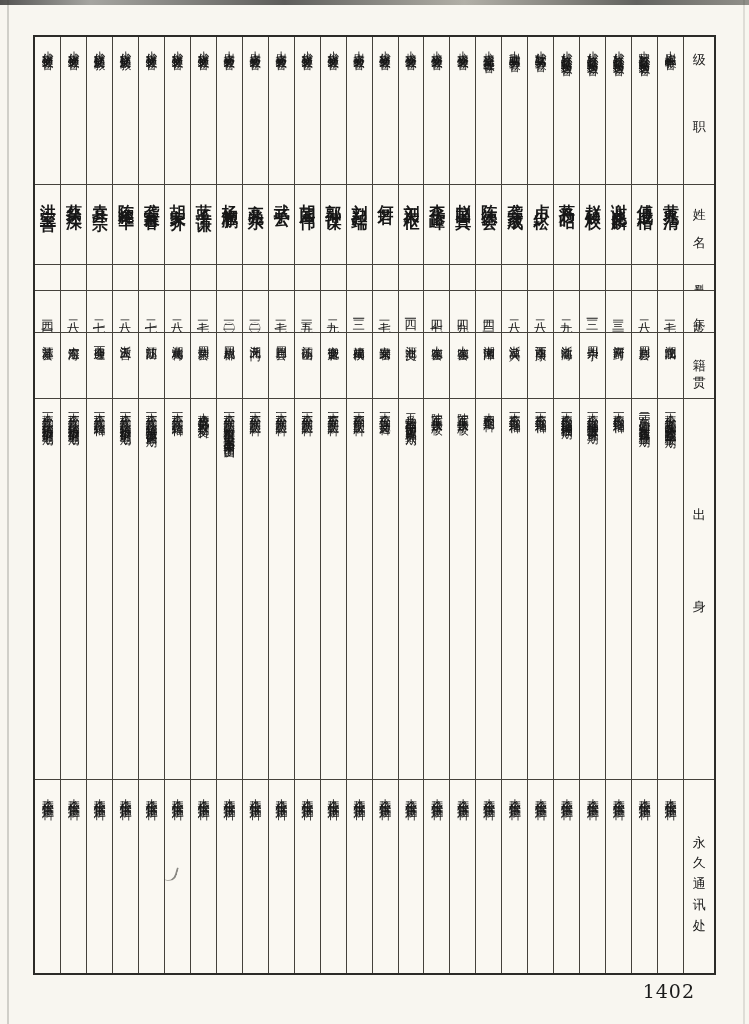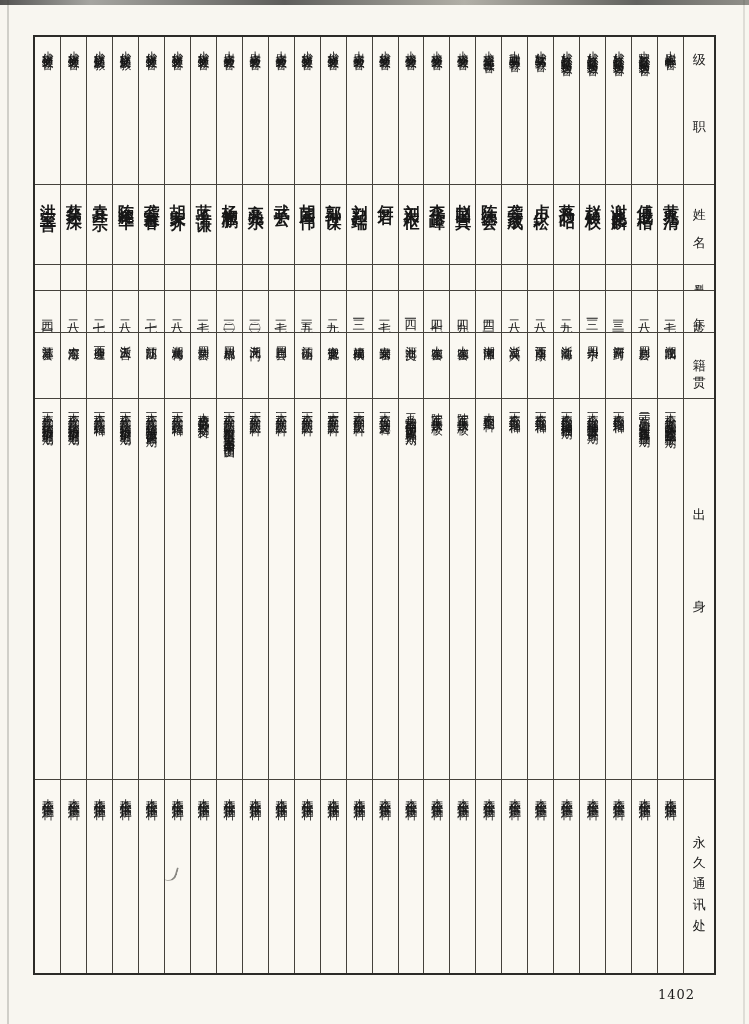--- a/index.html
+++ b/index.html
@@ -60,21 +60,21 @@
   .header-col .cell{align-items:center;}
   .h-rank{font-size:13px;letter-spacing:68px;}
   .h-name{font-size:13px;letter-spacing:27px;}
   .h-alias{font-size:9.5px;letter-spacing:2px;}
   .h-age{font-size:12px;letter-spacing:4px;}
   .h-native{font-size:13px;letter-spacing:17px;}
   .h-background{font-size:13px;letter-spacing:92px;}
   .h-address{font-size:13px;letter-spacing:21px;}
   .page-num{
     position:absolute;right:54px;bottom:22px;
-    font-size:13px;letter-spacing:1px;color:#1b1b1b;
+    font-size:19px;letter-spacing:1px;color:#1b1b1b;
     font-family:"DejaVu Serif","Liberation Serif",serif;
     margin-top:32px;
   }
   .smudge{
     position:absolute;left:166px;top:866px;width:9px;height:15px;
     border-right:2px solid rgba(45,44,40,.55);
     border-bottom:1px solid rgba(45,44,40,.35);
     border-radius:0 0 9px 0;transform:rotate(16deg);
   }
 </style>

